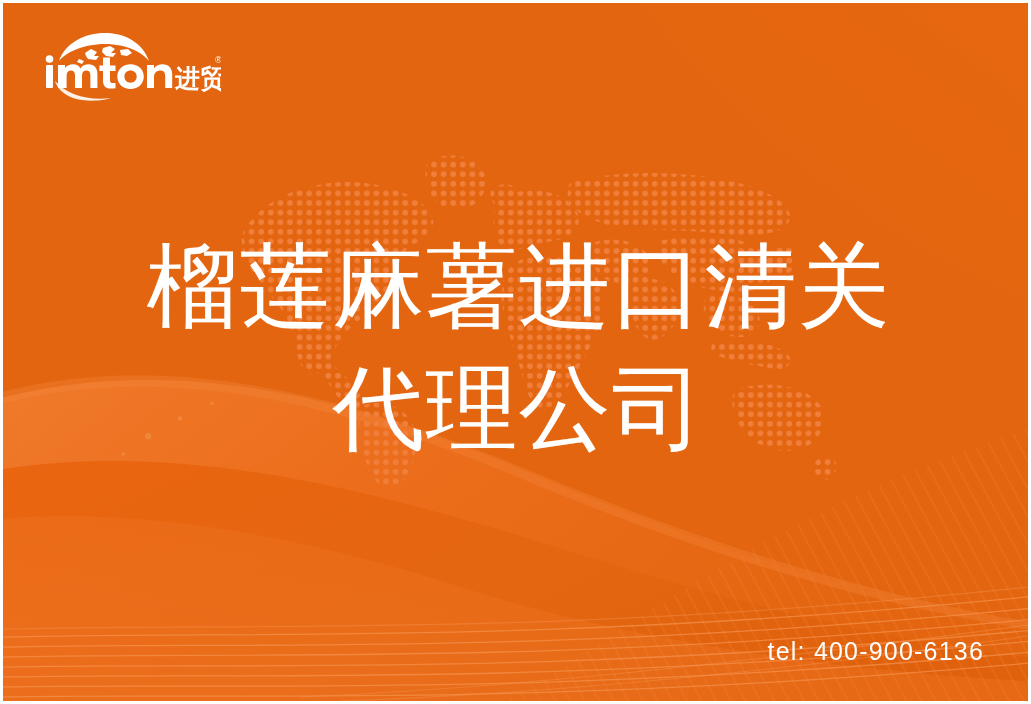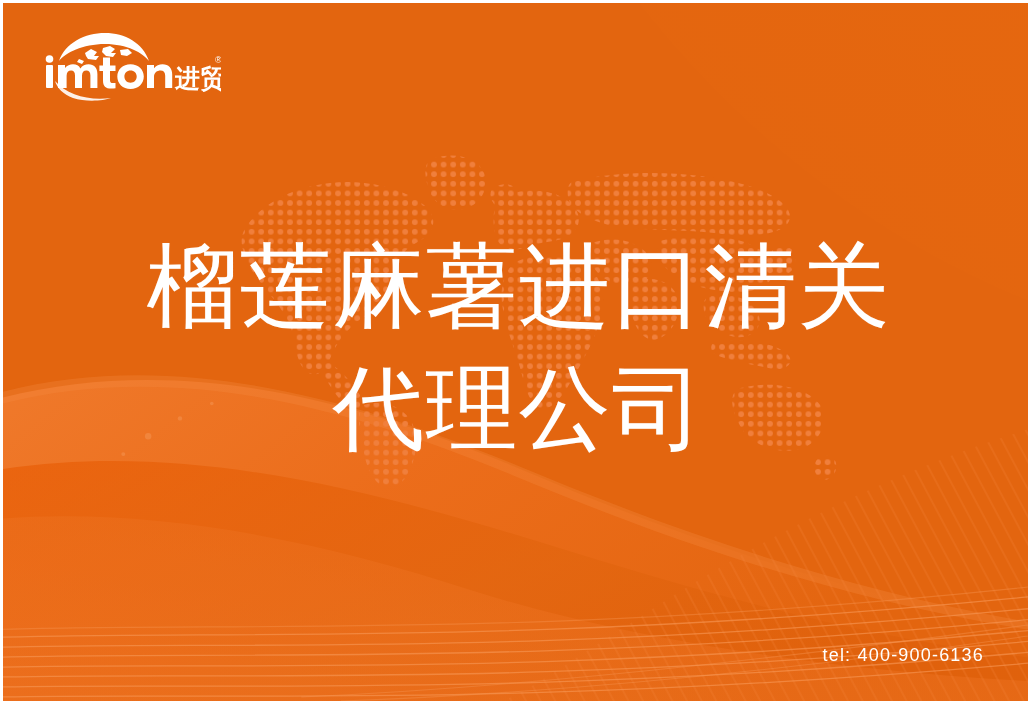--- a/index.html
+++ b/index.html
@@ -58,21 +58,21 @@
   }
   #headline .hl-line {
     display: block;
   }
   
   #tel {
     position: absolute;
     right: 44px;
     bottom: 35px;
     color: #ffffff;
-    font-size: 18px;
+    font-size: 25px;
     letter-spacing: 1.2px;
     font-weight: 400;
   }
 </style>
 </head>
 <body>
 
 <div id="banner">
 
   <svg class="layer" viewBox="0 0 1031 704" preserveAspectRatio="none" xmlns="http://www.w3.org/2000/svg">

